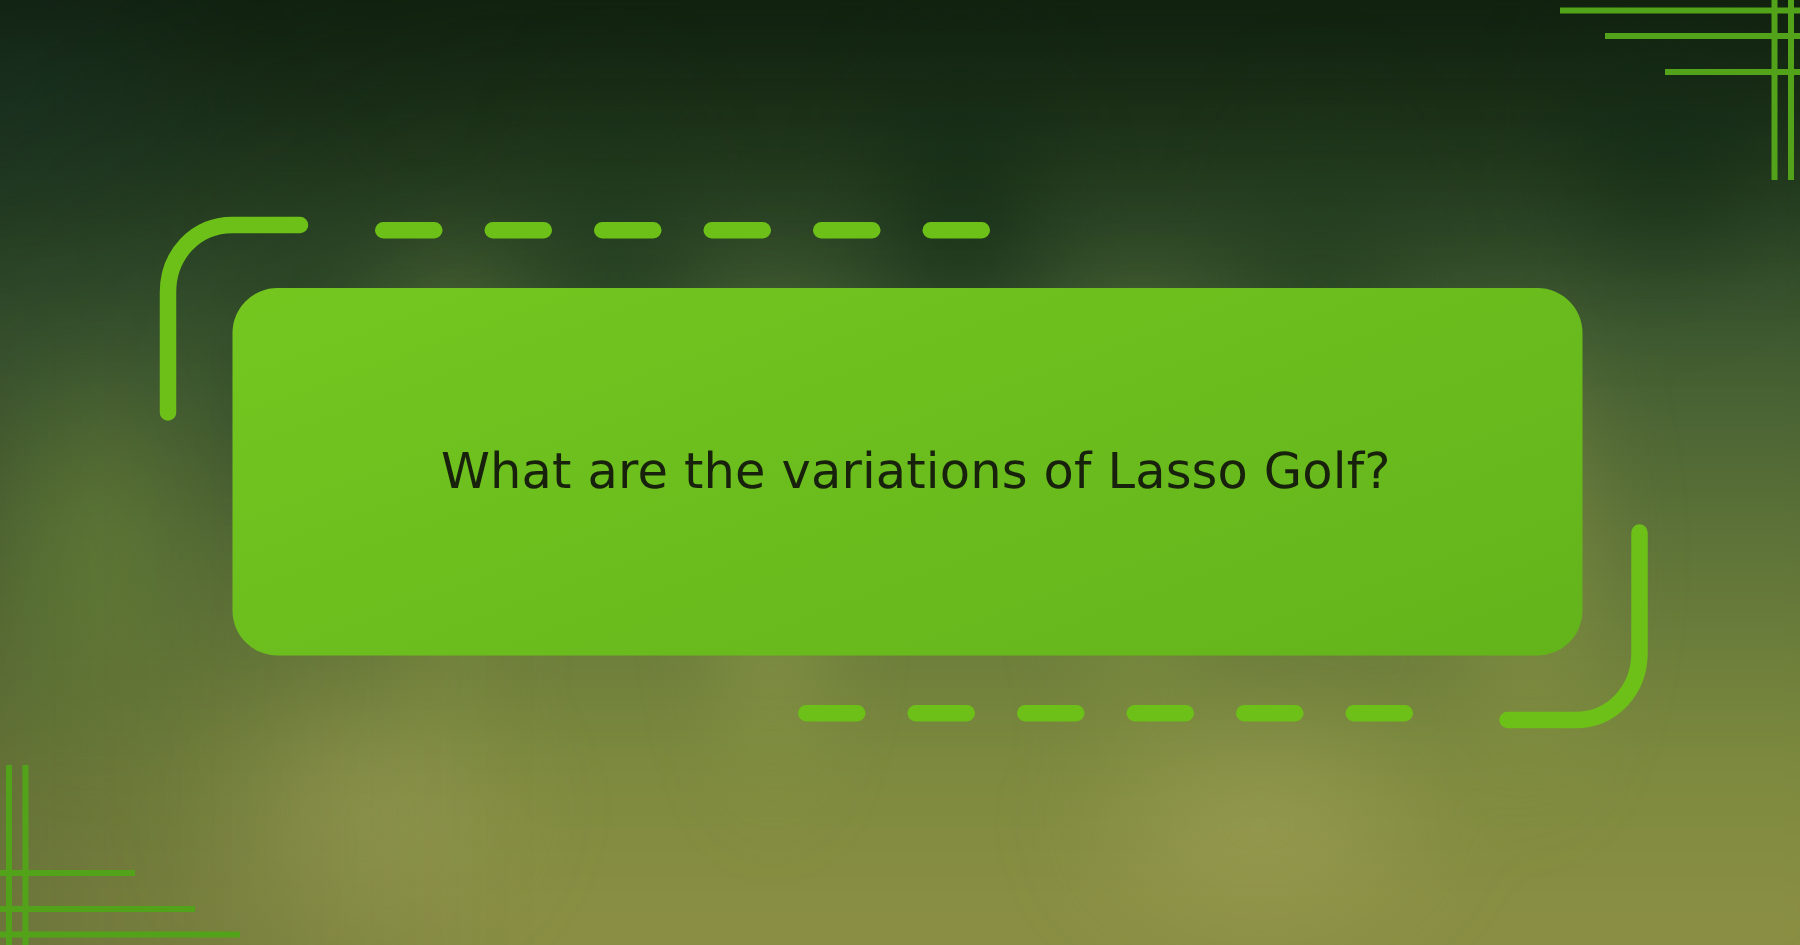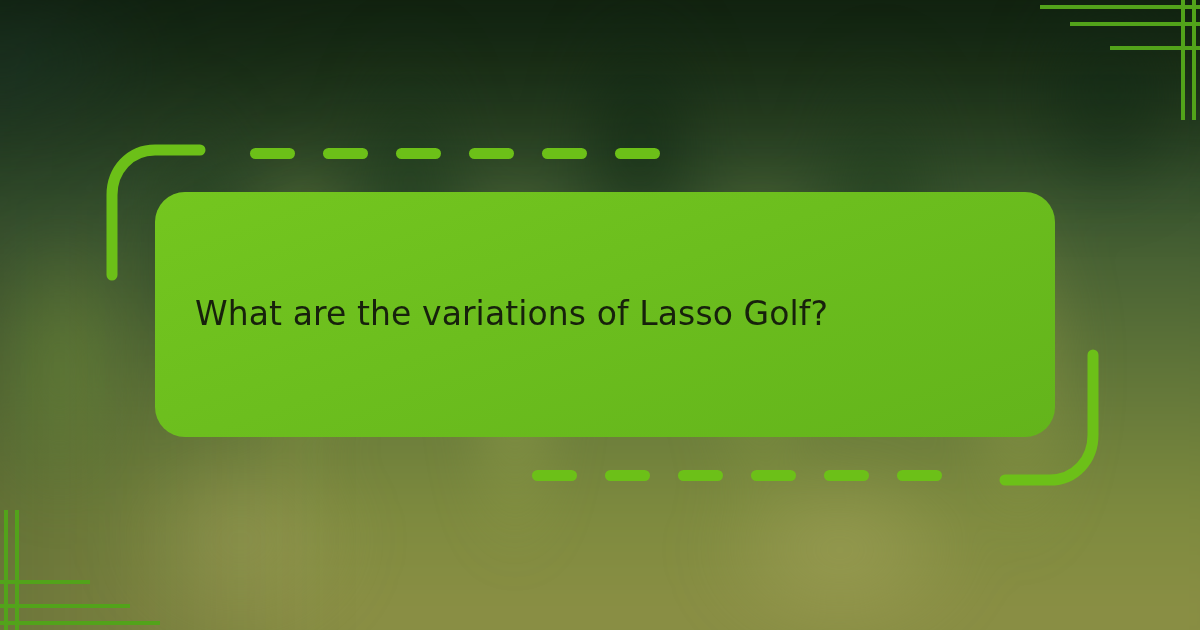--- a/index.html
+++ b/index.html
@@ -77,26 +77,27 @@
   
   .card {
     position:absolute;
     left:155px; top:192px;
     width:900px; height:245px;
     border-radius:30px;
     background:linear-gradient(160deg, #74C61F 0%, #6CBE1E 45%, #63B41B 100%);
     display:flex; align-items:center;
   }
   .card-title {
-    padding:0 40px;
+    padding:0 103px;
     font-size:33px;
     line-height:1.3;
     font-weight:400;
     color:#17210c;
     letter-spacing:.1px;
+    margin-left:36px;
   }
 </style>
 </head>
 <body>
 
 <div id="stage">
 
   <div class="bg-layer bg-base"></div>
   <div class="bg-layer bg-blades"></div>
   <div class="bg-layer bg-shade"></div>

